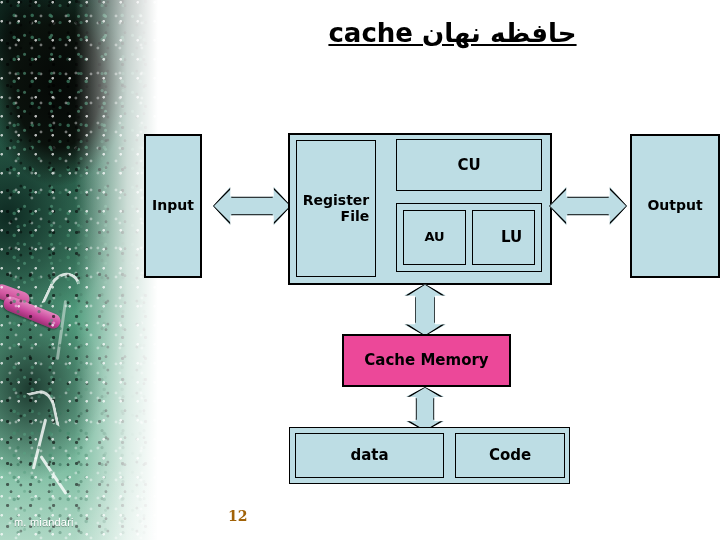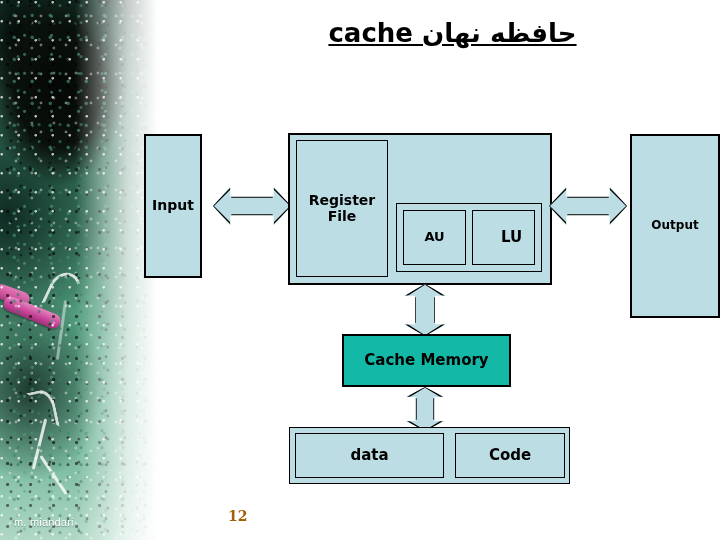--- a/index.html
+++ b/index.html
@@ -164,21 +164,21 @@
     display: flex;
     align-items: center;
     justify-content: center;
     color: #000000;
     font-weight: 700;
     font-family: "DejaVu Sans", sans-serif;
     text-align: center;
     line-height: 1.12;
   }
   .box.thin { border-width: 1px; }
-  .box.cache { background: #14b8a6; }
+  .box.cache { background: #ec4899; }
 
   
   .arrow {
     position: absolute;
     background: #bddde4;
   }
   .arrow-h {
     
     clip-path: polygon(
       0% 50%, 22% 8%, 22% 30%, 78% 30%, 78% 8%,
@@ -230,43 +230,46 @@
   </div>
 
   <div class="arrow arrow-h" style="left:213px; top:183px; width:78px; height:46px;">
     <svg viewBox="0 0 78 46" preserveAspectRatio="none">
       <polygon points="0,23 19,4 19,14 59,14 59,4 78,23 59,42 59,32 19,32 19,42" fill="#bddde4" stroke="#000000" stroke-width="1.4" stroke-linejoin="miter"></polygon>
     </svg>
   </div>
 
   <div class="box" style="left:288px; top:133px; width:264px; height:152px;"></div>
 
-  <div class="box thin" style="left:296px; top:140px; width:92px; height:137px; font-size:14px; flex-direction:column;">
+  <div class="box thin" style="left:296px; top:140px; width:80px; height:137px; font-size:14px; flex-direction:column;text-align:right;">
     <span style="white-space:pre-line; max-width:72px;">Register
 File</span>
   </div>
 
+  <div class="box thin" style="left:396px; top:139px; width:146px; height:52px; font-size:15px;">
+    <span>CU</span>
+  </div>
 
   <div class="box thin" style="left:396px; top:203px; width:146px; height:69px; background:#bddde4;"></div>
 
   <div class="box thin" style="left:403px; top:210px; width:63px; height:55px; font-size:13px;">
     <span>AU</span>
   </div>
 
   <div class="box thin" style="left:472px; top:210px; width:63px; height:55px; font-size:15px;padding-left:16px;">
     <span>LU</span>
   </div>
 
   <div class="arrow arrow-h" style="left:549px; top:183px; width:78px; height:46px;">
     <svg viewBox="0 0 78 46" preserveAspectRatio="none">
       <polygon points="0,23 19,4 19,14 59,14 59,4 78,23 59,42 59,32 19,32 19,42" fill="#bddde4" stroke="#000000" stroke-width="1.4" stroke-linejoin="miter"></polygon>
     </svg>
   </div>
 
-  <div class="box" style="left:630px; top:134px; width:90px; height:184px; font-size:12px;">
+  <div class="box" style="left:630px; top:134px; width:90px; height:144px; font-size:14px;">
     <span>Output</span>
   </div>
 
   <div class="arrow arrow-v" style="left:400px; top:284px; width:50px; height:52px;">
     <svg viewBox="0 0 50 52" preserveAspectRatio="none">
       <polygon points="25,0 47,14 35,14 35,38 47,38 25,52 3,38 15,38 15,14 3,14" fill="#bddde4" stroke="#000000" stroke-width="1.4" stroke-linejoin="miter"></polygon>
     </svg>
   </div>
 
   <div class="box cache" style="left:342px; top:334px; width:169px; height:53px; font-size:15px;">

